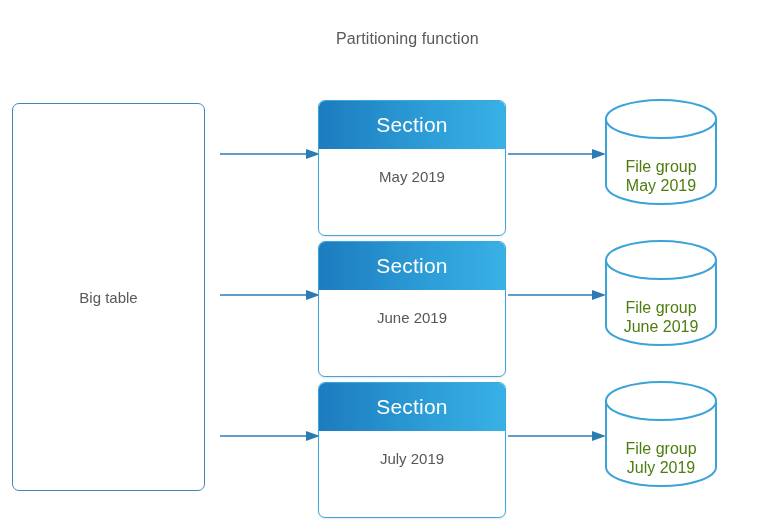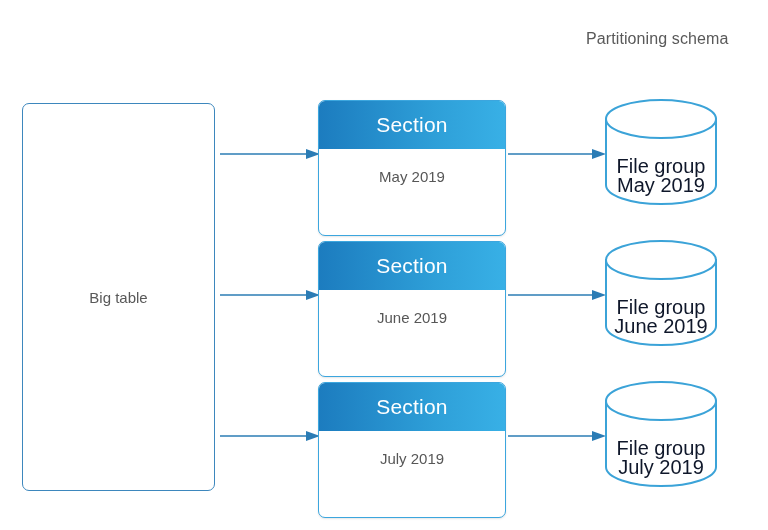--- a/index.html
+++ b/index.html
@@ -25,21 +25,21 @@
     color: #595959;
     white-space: nowrap;
     letter-spacing: 0.1px;
   }
   #hdr-func  { left: 336px; top: 30px; }
   #hdr-schema{ left: 586px; top: 30px; }
 
   
   #big-table {
     position: absolute;
-    left: 22px;
+    left: 12px;
     top: 103px;
     width: 193px;
     height: 388px;
     box-sizing: border-box;
     background: #ffffff;
     border: 1.6px solid #3d87bd;
     border-radius: 7px;
   }
   #big-table-label {
     position: absolute;
@@ -98,23 +98,23 @@
   #cylinder-0 { top: 99px; }
   #cylinder-1 { top: 240px; }
   #cylinder-2 { top: 381px; }
   .cylinder svg { display: block; }
   .cyl-label {
     position: absolute;
     left: 0;
     right: 0;
     bottom: 10px;
     text-align: center;
-    font-size: 20px;
+    font-size: 16px;
     line-height: 19px;
-    color: #0f172a;
+    color: #4d7c0f;
     pointer-events: none;
   }
 
   
   .arrow-svg {
     position: absolute;
     overflow: visible;
   }
   .arrow-line {
     stroke: #2b7cb5;
@@ -127,21 +127,21 @@
   .arrow-b { left: 506px; width: 100px; height: 14px; }
   #arrow-a-0, #arrow-b-0 { top: 147px; }
   #arrow-a-1, #arrow-b-1 { top: 288px; }
   #arrow-a-2, #arrow-b-2 { top: 429px; }
 </style>
 </head>
 <body>
 
 <div id="canvas">
 
-  <div class="col-header" id="hdr-schema">Partitioning schema</div>
+  <div class="col-header" id="hdr-func">Partitioning function</div>
 
   <div id="big-table">
     <div id="big-table-label">Big table</div>
   </div>
 
   <svg class="arrow-svg arrow-a" id="arrow-a-0" viewBox="0 0 102 14">
     <line class="arrow-line" x1="2" y1="7" x2="90" y2="7"></line>
     <polygon class="arrow-head" points="88,2 102,7 88,12"></polygon>
   </svg>
   <svg class="arrow-svg arrow-a" id="arrow-a-1" viewBox="0 0 102 14">

